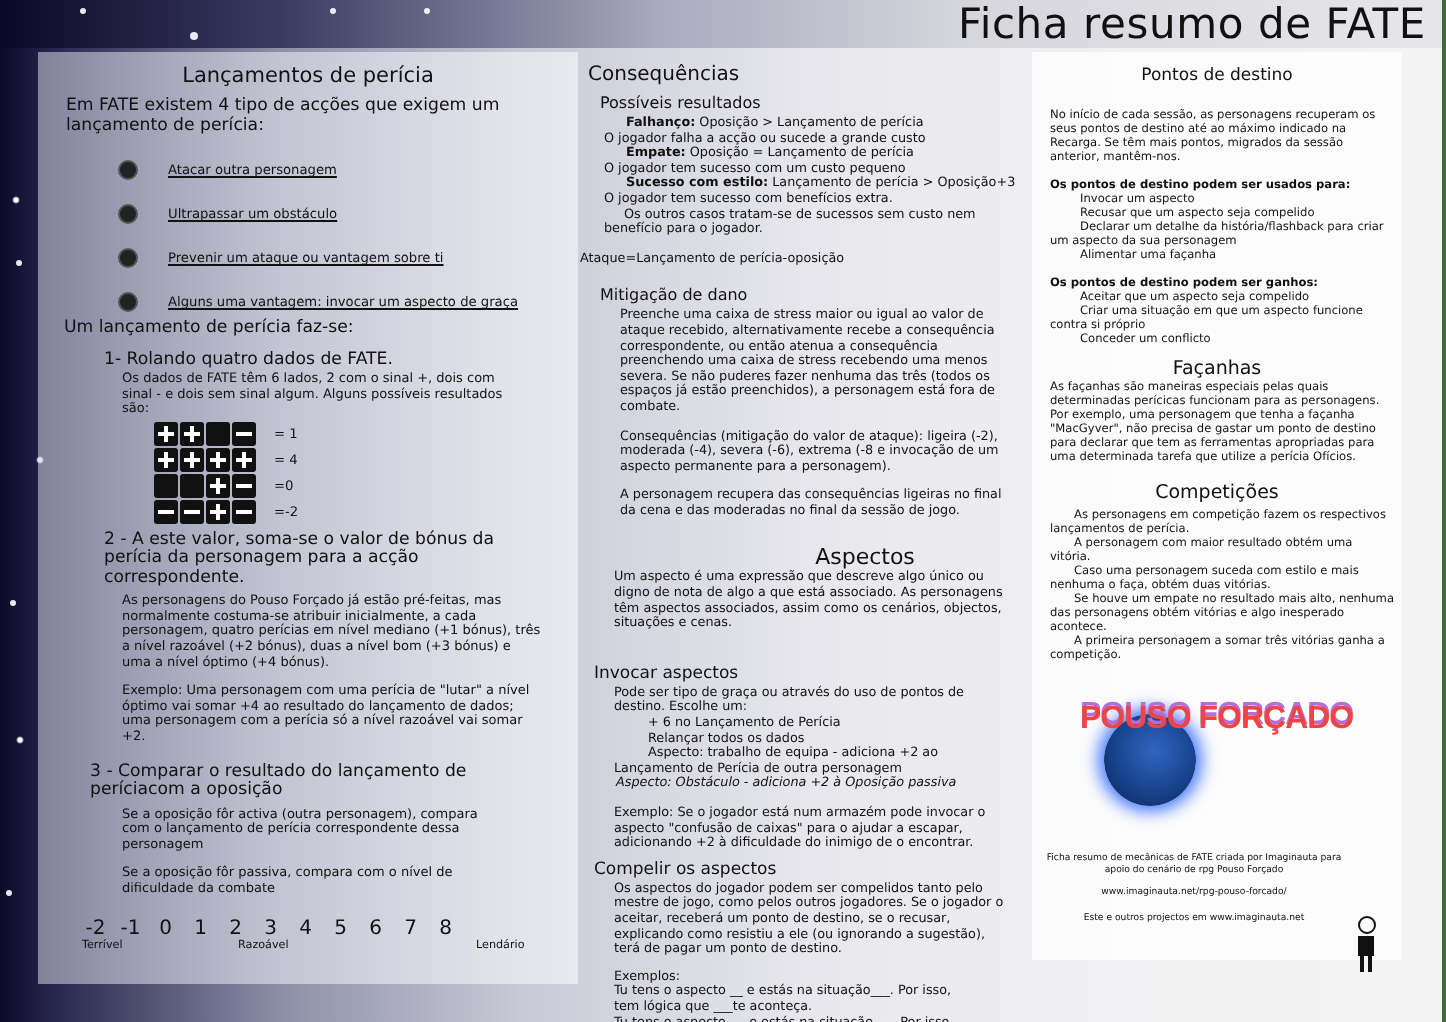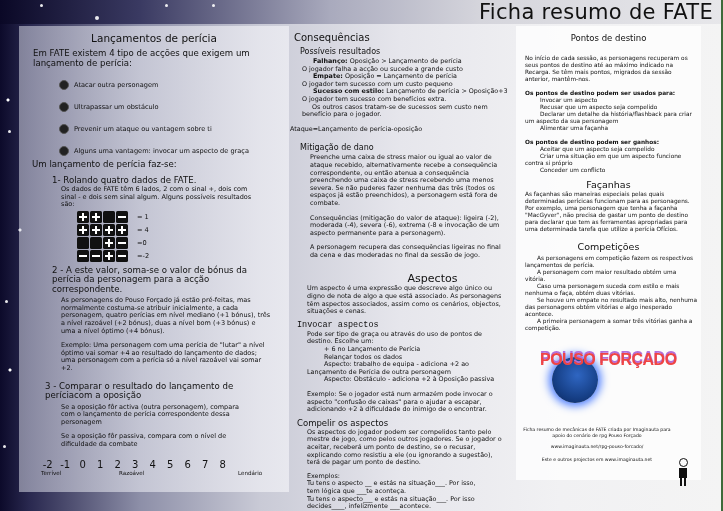--- a/index.html
+++ b/index.html
@@ -19,21 +19,21 @@
   #mid{left:290px;top:26px;width:225px;height:480px;}
   #right{left:516px;top:26px;width:185px;height:454px;background:rgba(255,255,255,.75);}
 
   .h2{font-size:11px;text-align:center;margin:0;}
   .h3{font-size:10px;margin:0;}
   .p{font-size:6.4px;line-height:7.6px;margin:0;}
   .lp{font-size:8.6px;line-height:9.5px;margin:0;}
   b{font-weight:bold;}
 
   
-  .act{display:flex;align-items:center;gap:5px;font-size:6.6px;margin:12px 0 7px 40px;}
+  .act{display:flex;align-items:center;gap:15px;font-size:6.6px;margin:12px 0 7px 40px;text-decoration:underline;}
   .act-ic{width:8px;height:8px;border-radius:50%;background:#222;border:1px solid #555;display:inline-block;}
   .dice-row{display:flex;align-items:center;gap:0;margin-left:58px;height:13px;}
   .die{width:12px;height:12px;background:#111;border-radius:1.5px;margin-right:1px;position:relative;}
   .die.plus::before,.die.minus::before{content:"";position:absolute;left:2px;right:2px;top:5px;height:2px;background:#fff;}
   .die.plus::after{content:"";position:absolute;top:2px;bottom:2px;left:5px;width:2px;background:#fff;}
   .dice-res{font-size:6.6px;margin-left:8px;}
   .ladder{display:flex;gap:0;margin-left:42px;}
   .ladder span{font-size:10px;width:17.5px;text-align:center;}
   .ladder-labels{position:relative;height:9px;font-size:5.6px;}
 </style>
@@ -143,26 +143,26 @@
   <p class="p" style="padding-left:12px;width:190px;text-indent:10px;">Os outros casos tratam-se de sucessos sem custo nem benefício para o jogador.</p>
   <p class="p" style="margin-top:7px;">Ataque=Lançamento de perícia-oposição</p>
 
   <div class="h3" style="font-size:8px;margin:10px 0 2px 10px;">Mitigação de dano</div>
   <p class="p" style="padding-left:20px;width:195px;">Preenche uma caixa de stress maior ou igual ao valor de ataque recebido, alternativamente recebe a consequência correspondente, ou então atenua a consequência preenchendo uma caixa de stress recebendo uma menos severa. Se não puderes fazer nenhuma das três (todos os espaços já estão preenchidos), a personagem está fora de combate.</p>
   <p class="p" style="padding-left:20px;width:195px;margin-top:7px;">Consequências (mitigação do valor de ataque): ligeira (-2), moderada (-4), severa (-6), extrema (-8 e invocação de um aspecto permanente para a personagem).</p>
   <p class="p" style="padding-left:20px;width:195px;margin-top:7px;">A personagem recupera das consequências ligeiras no final da cena e das moderadas no final da sessão de jogo.</p>
 
   <div class="h2" style="margin-top:13px;margin-left:60px;">Aspectos</div>
   <p class="p" style="padding-left:17px;width:200px;">Um aspecto é uma expressão que descreve algo único ou digno de nota de algo a que está associado. As personagens têm aspectos associados, assim como os cenários, objectos, situações e cenas.</p>
-  <div class="h3" style="font-size:8.5px;margin:4px 0 1px 7px;font-family:Liberation Mono, monospace;">Invocar aspectos</div>
+  <div class="h3" style="font-size:8.5px;margin:16px 0 1px 7px;">Invocar aspectos</div>
   <p class="p" style="padding-left:17px;width:200px;">Pode ser tipo de graça ou através do uso de pontos de destino. Escolhe um:</p>
   <p class="p" style="padding-left:34px;">+ 6 no Lançamento de Perícia</p>
   <p class="p" style="padding-left:34px;">Relançar todos os dados</p>
   <p class="p" style="padding-left:17px;width:200px;text-indent:17px;">Aspecto: trabalho de equipa - adiciona +2 ao Lançamento de Perícia de outra personagem</p>
-  <p class="p" style="padding-left:34px;">Aspecto: Obstáculo  - adiciona +2 à Oposição passiva</p>
+  <p class="p" style="padding-left:18px;font-style:italic;">Aspecto: Obstáculo  - adiciona +2 à Oposição passiva</p>
   <p class="p" style="padding-left:17px;width:195px;margin-top:7px;">Exemplo: Se o jogador está num armazém pode invocar o aspecto "confusão de caixas" para o ajudar a escapar, adicionando +2 à dificuldade do inimigo de o encontrar.</p>
   <div class="h3" style="font-size:8.5px;margin:4px 0 1px 7px;">Compelir os aspectos</div>
   <p class="p" style="padding-left:17px;width:195px;">Os aspectos do jogador podem ser compelidos tanto pelo mestre de jogo, como pelos outros jogadores. Se o jogador o aceitar, receberá um ponto de destino, se o recusar, explicando como resistiu a ele (ou ignorando a sugestão), terá de pagar um ponto de destino.</p>
   <p class="p" style="padding-left:17px;margin-top:6px;">Exemplos:</p>
   <p class="p" style="padding-left:17px;width:180px;">Tu tens o aspecto __ e estás na situação___. Por isso, tem lógica que ___te aconteça.</p>
   <p class="p" style="padding-left:17px;width:180px;">Tu tens o aspecto___ e estás na situação___. Por isso decides____, infelizmente ___acontece.</p>
 </div>
 
 <div id="right" class="panel">
   <div class="h2" style="font-size:8.5px;margin-top:7px;">Pontos de destino</div>

